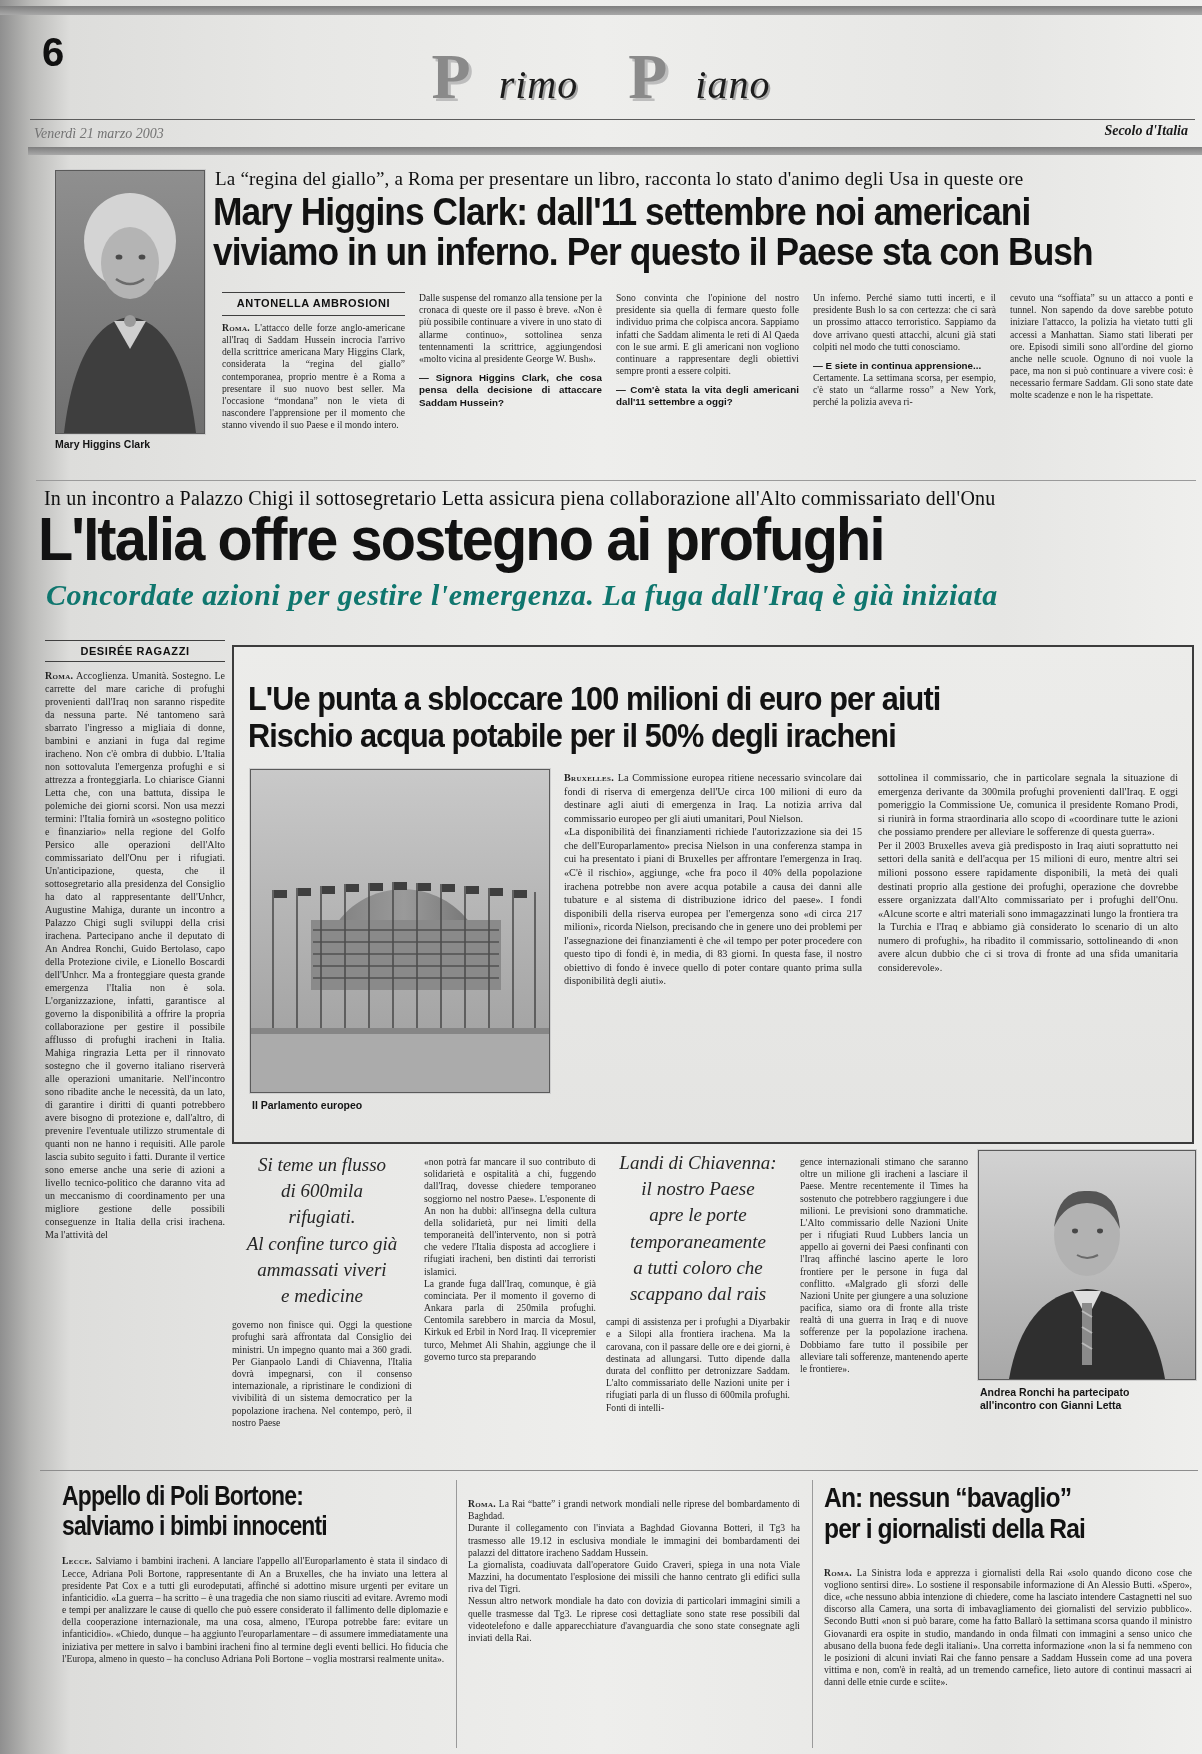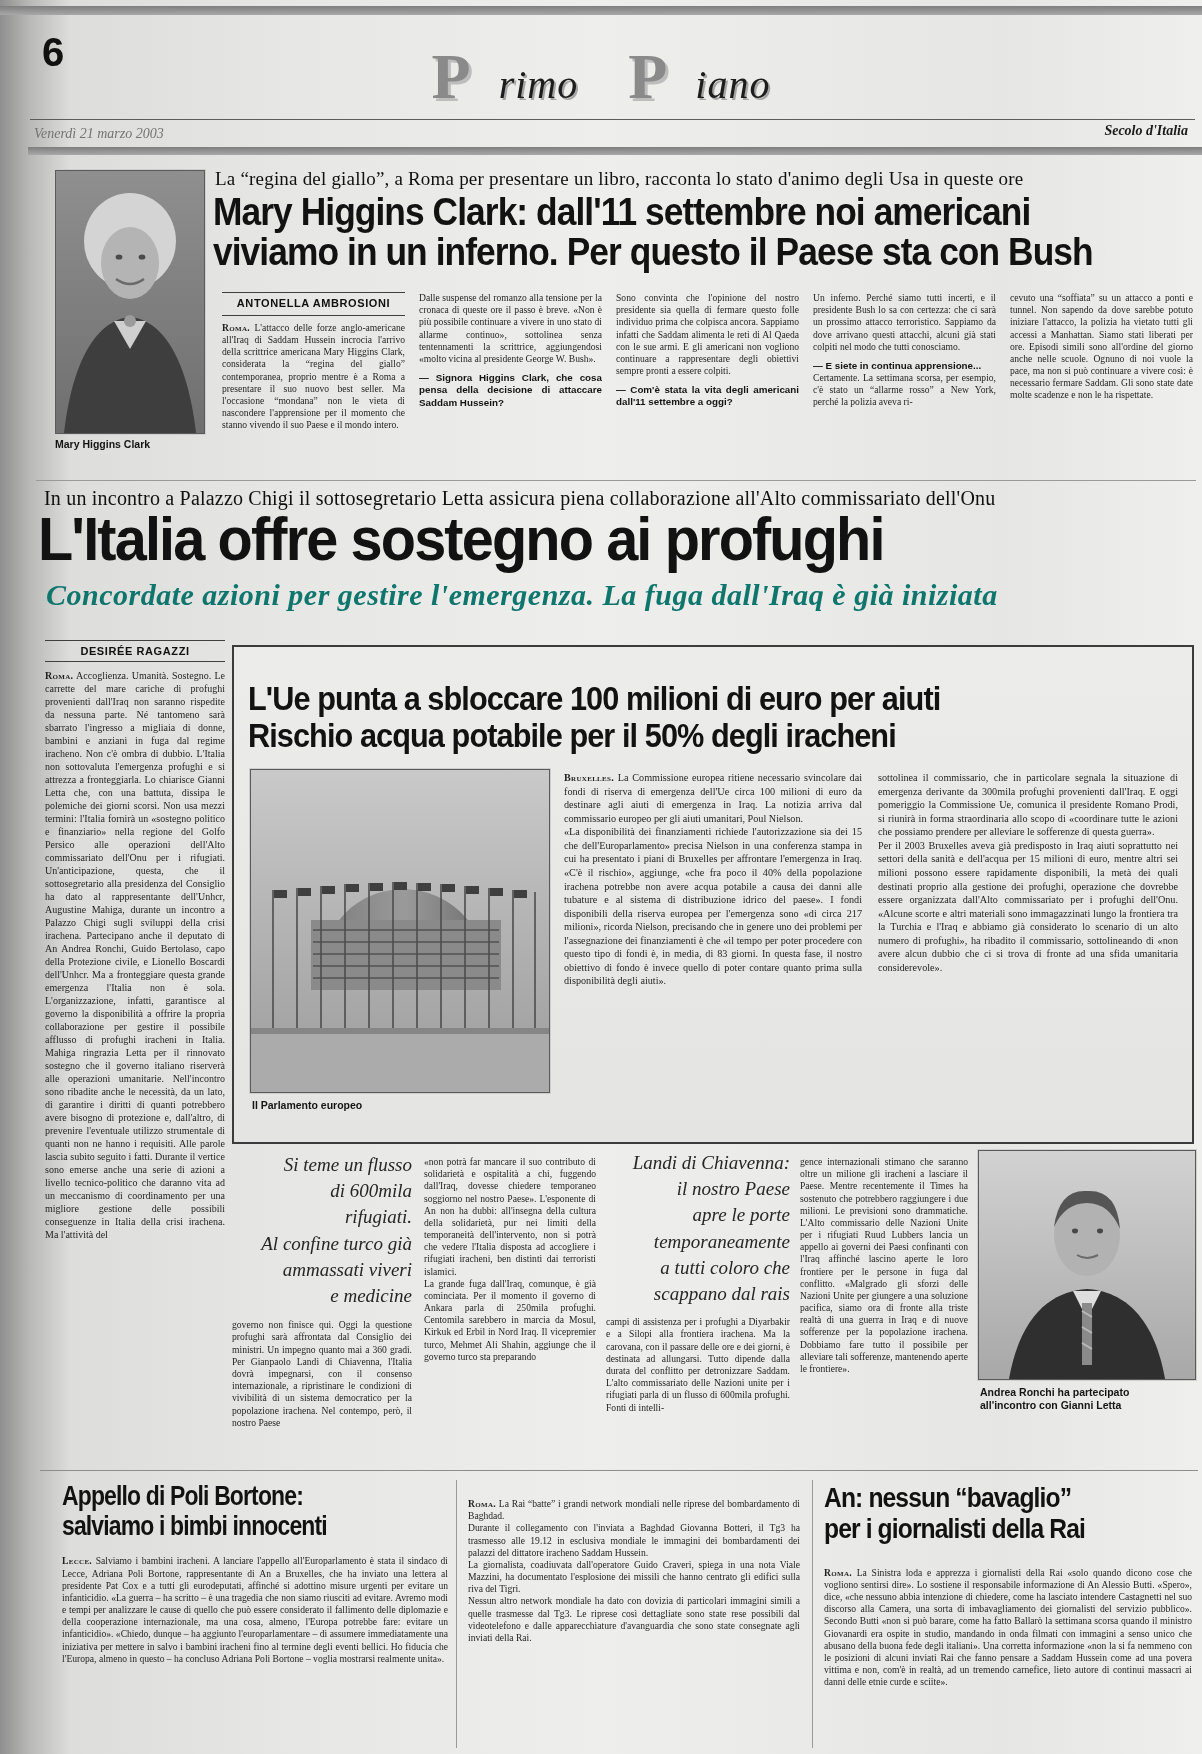--- a/index.html
+++ b/index.html
@@ -18,21 +18,21 @@
   .daterow{font-size:14px;color:#737373;font-style:italic;}
   .brand{font-weight:bold;font-style:italic;font-size:14px;color:#1a1a1a;}
   .kicker{font-family:"Liberation Serif",serif;font-size:19px;color:#101010;letter-spacing:.2px;}
   .hl{font-family:"Liberation Sans",sans-serif;font-weight:bold;color:#121212;letter-spacing:-1px;display:inline-block;transform:scaleX(.93);transform-origin:0 0;white-space:nowrap;}
   .byline{font-family:"Liberation Sans",sans-serif;font-weight:bold;font-size:11px;letter-spacing:.6px;text-align:center;
           border-top:1.5px solid #3f3f3f;border-bottom:1.5px solid #3f3f3f;padding:4px 2px;color:#101010;}
   .body-col{font-family:"Liberation Serif",serif;font-size:9.6px;line-height:1.27;text-align:justify;color:#1f1f1f;overflow:hidden;}
   .body-col .txt{white-space:pre-line;}
   .lead{font-weight:bold;font-variant:small-caps;letter-spacing:.3px;}
   .q{font-family:"Liberation Sans",sans-serif;font-weight:bold;font-size:9.8px;line-height:1.25;text-align:justify;margin-top:7px;color:#141414;}
-  .pq{font-family:"Liberation Serif",serif;font-style:italic;font-size:19px;line-height:1.38;text-align:right;color:#262626;white-space:pre-line;}
+  .pq{font-family:"Liberation Serif",serif;font-style:italic;font-size:19px;line-height:1.38;text-align:center;color:#262626;white-space:pre-line;}
   .cap-b{font-family:"Liberation Sans",sans-serif;font-weight:bold;font-size:10.5px;color:#141414;white-space:pre-line;line-height:1.25;}
   .photo{border:1px solid #5a5a5a;box-shadow:0 0 0 1px #cfcfcf;background:#bdbdbd;}
   .box{border:2px solid #3c3c3c;background:linear-gradient(180deg,#ececea,#e4e4e2);}
   .vrule{width:1px;background:#9a9a9a;}
   .subhead{font-style:italic;font-size:30px;color:#0f766e;letter-spacing:.5px;white-space:nowrap;font-weight:bold;}
   svg{display:block;}
 </style>
 </head>
 <body>
 

